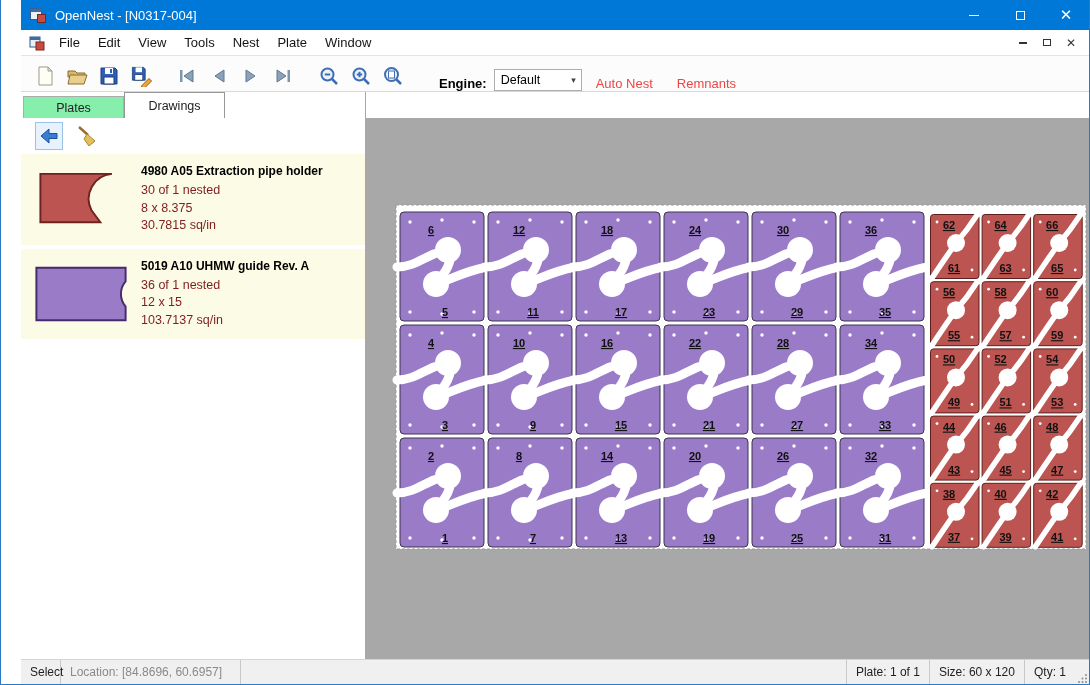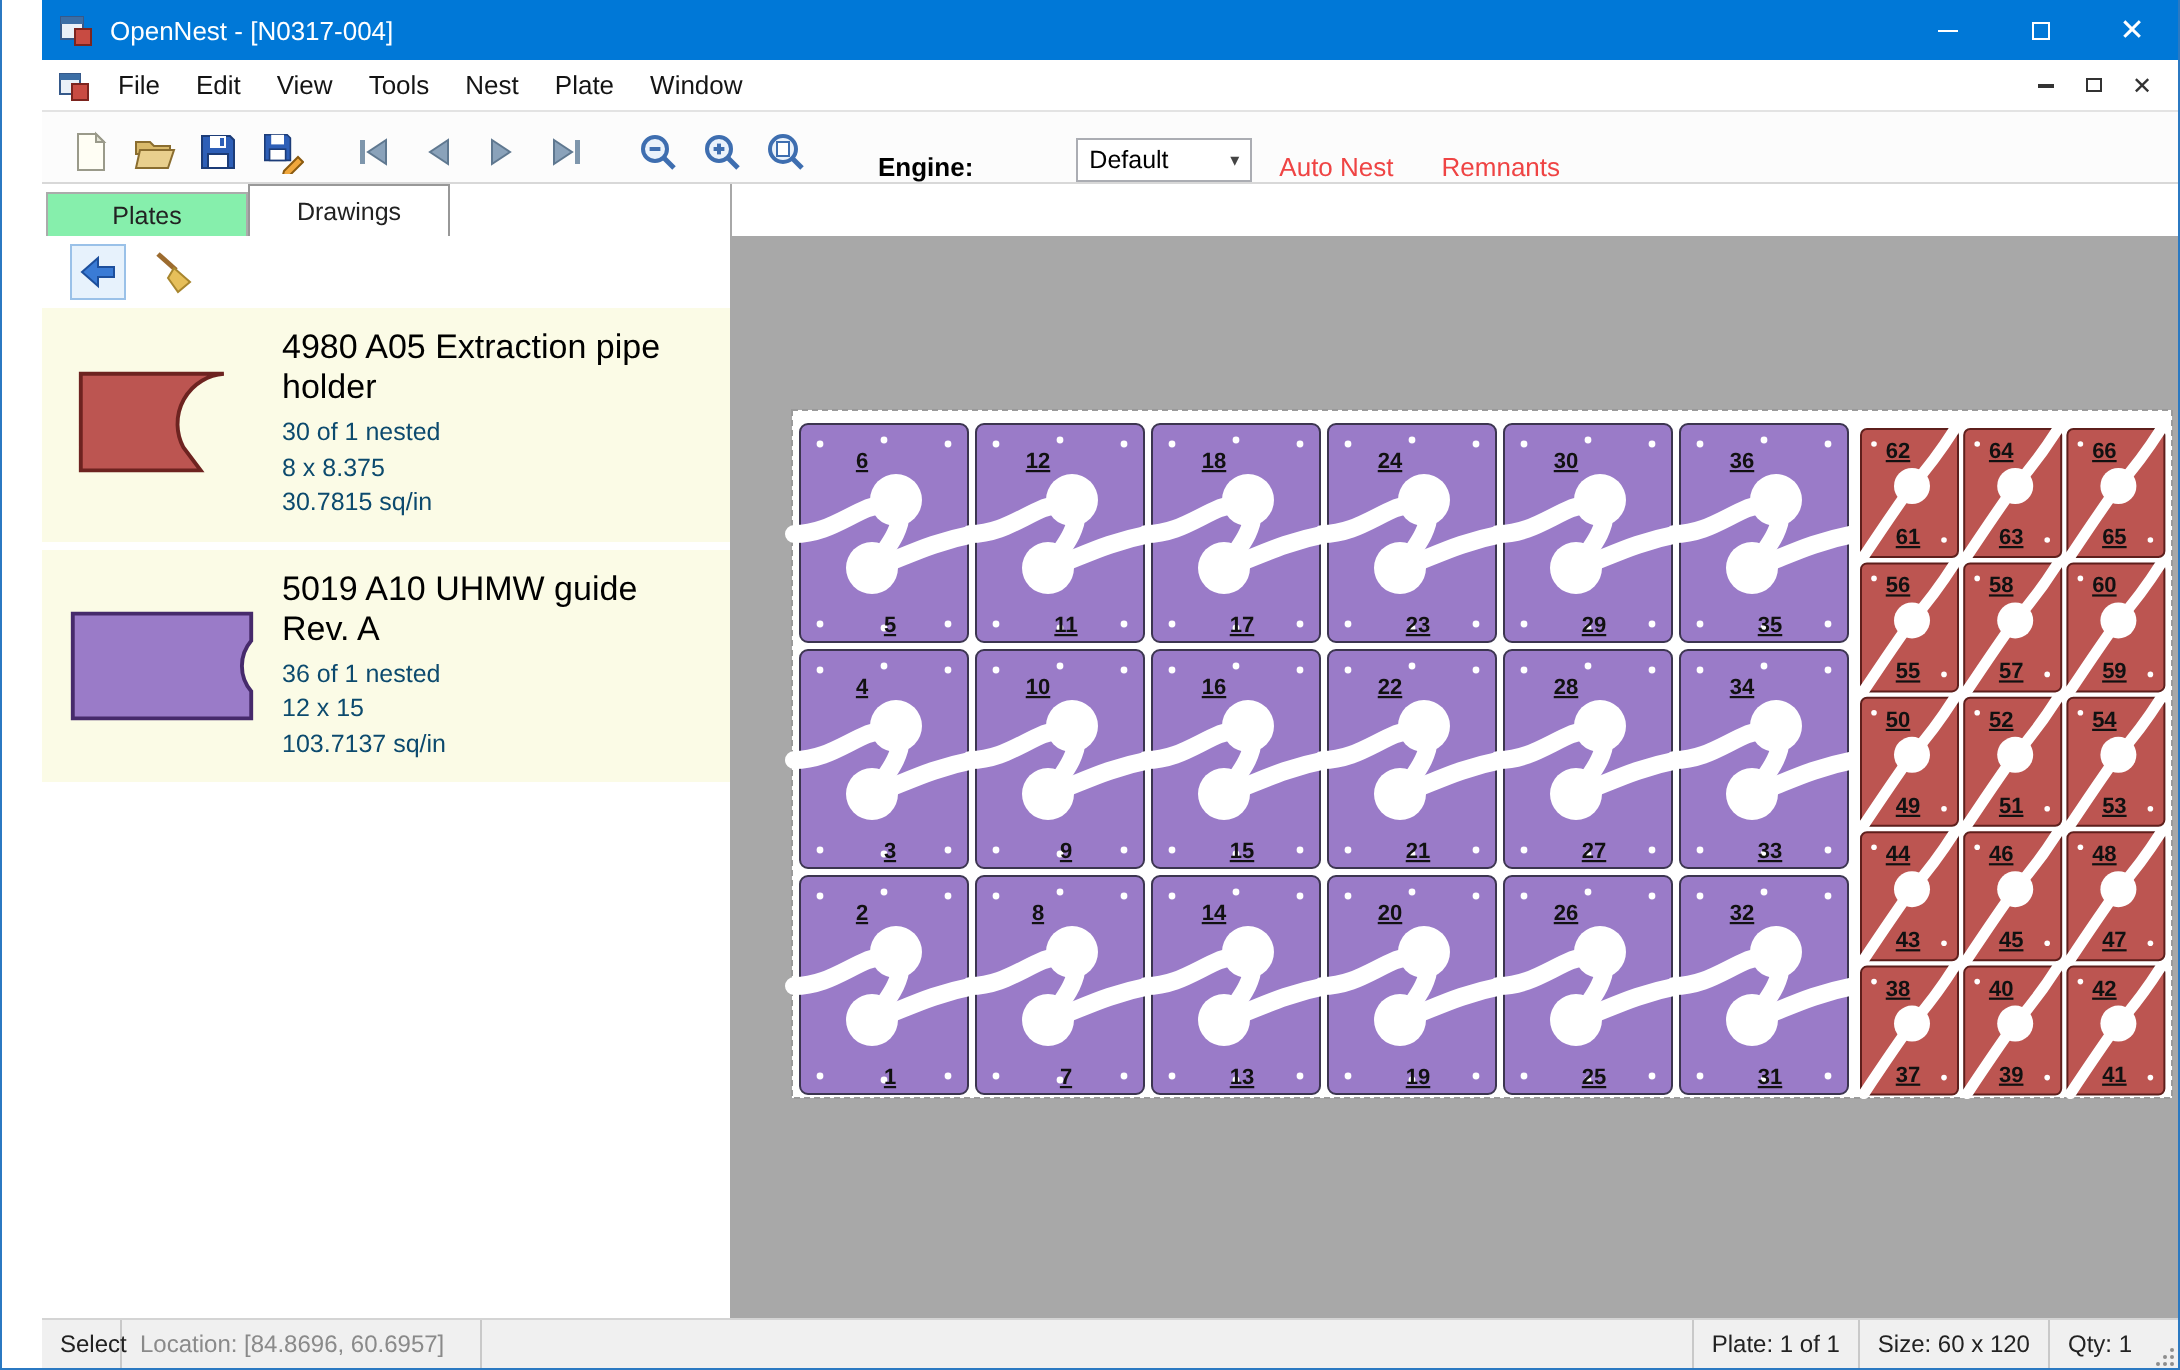--- a/index.html
+++ b/index.html
@@ -25,41 +25,41 @@
   .mdi-btn { width:20px; height:18px; display:flex; align-items:center; justify-content:center; font-size:12px; }
   .mini-bar { display:inline-block; width:8px; height:2px; background:#333; }
   .restore-box { position:relative; display:inline-block; width:8px; height:7px; border:1px solid #333; background:#fff; }
   .restore-box::before { content:""; position:absolute; top:-3px; left:2px; width:8px; height:7px; border:1px solid #333; z-index:-1; }
 
   
   .toolbar { height:36px; background:#fcfcfc; border-bottom:1px solid #d8d8d8; display:flex; align-items:flex-end; padding-left:8px; flex:0 0 auto; }
   .tb-btn { width:32px; height:30px; display:flex; align-items:center; justify-content:center; }
   .tb-sep { width:14px; height:100%; }
   .engine-label { font-weight:bold; margin:0 7px 0 30px; }
-  .combo { width:88px; height:22px; border:1px solid #abadb3; background:#fff; display:flex; align-items:center; padding-left:6px; font-size:12.5px;margin-left:44px; }
+  .combo { width:88px; height:22px; border:1px solid #abadb3; background:#fff; display:flex; align-items:center; padding-left:6px; font-size:12.5px; }
   .combo .arrow { margin-left:auto; padding-right:5px; font-size:9px; color:#444; }
   .tb-text-btn { padding:0 10px; margin-left:4px; color:#ef4444;margin-top:17px; }
 
   
   .content { flex:1 1 auto; display:flex; min-height:0; }
 
   
   .left-panel { width:345px; flex:0 0 345px; display:flex; flex-direction:column; background:#fff; border-right:1px solid #a8a8a8; }
   .tabstrip { height:26px; display:flex; align-items:flex-end; background:#fff; padding-left:2px; flex:0 0 auto; }
   .tab { width:101px; height:22px; display:flex; align-items:center; justify-content:center; font-size:12.5px;
          background:#86efac; border:1px solid #ababab; border-bottom:none; color:#222; }
   .tab.active { height:26px; background:#fff; border-color:#989898; }
   .panel-toolbar { height:36px; display:flex; align-items:center; gap:10px; padding-left:14px; flex:0 0 auto; }
   .ptb-btn { width:28px; height:28px; display:flex; align-items:center; justify-content:center; }
   .ptb-btn.selected { border:1px solid #9ac1e8; background:#e7f2fc; }
   .parts-list { flex:1; overflow:hidden; }
   .part-item { display:flex; align-items:center; gap:8px; background:#fbfbe6; padding:10px 8px; margin-bottom:4px; min-height:86px; }
   .part-thumb { width:104px; flex:0 0 104px; display:flex; justify-content:center; }
-  .part-title { font-weight:normal; font-size:17px; color:#000; margin-bottom:4px; }
-  .part-line { font-size:12.5px; color:#0c4a6e; line-height:1.4; }
+  .part-title { font-weight:bold; font-size:12px; color:#000; margin-bottom:4px; }
+  .part-line { font-size:12.5px; color:#7f1d1d; line-height:1.4; }
 
   
   .canvas { flex:1 1 auto; position:relative; background:#a8a8a8; overflow:hidden; }
   .canvas-strip { position:absolute; top:0; left:0; right:0; height:26px; background:#fff; }
   #nest-svg { position:absolute; top:0; left:0; }
 
   
   .statusbar { height:25px; background:#f0f0f0; border-top:1px solid #d4d4d4; display:flex; align-items:center; font-size:12px; color:#222; flex:0 0 auto; }
   .sb-cell { display:flex; align-items:center; height:100%; padding:0 9px; }
   .sb-mode { width:40px; border-right:1px solid #c9c9c9; }

